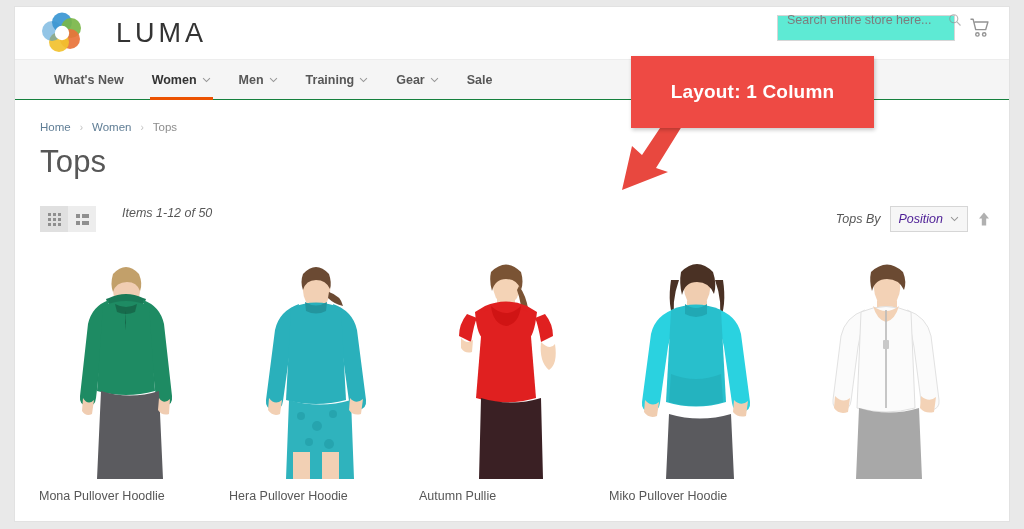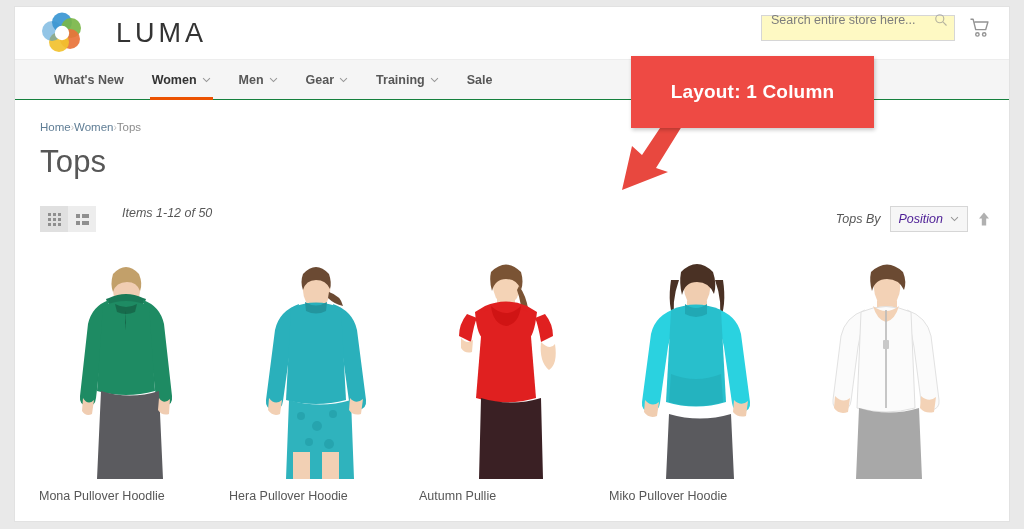--- a/index.html
+++ b/index.html
@@ -30,22 +30,22 @@
   }
   .logo-mark { width: 44px; height: 44px; display: block; }
   .logo-text {
     font-size: 27px; letter-spacing: 4px; color: #333333; font-weight: 400;
   }
   .header-right {
     position: absolute; right: 18px; top: 8px;
     display: flex; align-items: center; gap: 14px;
   }
   .search-box {
-    width: 194px; height: 26px;
-    border: 1px solid #d6d6d6; background: #fef9c3;
+    width: 178px; height: 26px;
+    border: 1px solid #d6d6d6; background: #5eead4;
     display: flex; align-items: center;
     padding: 0 6px 17px 9px;
   }
   .search-input {
     flex: 1; border: none; outline: none;
     font-family: "Liberation Sans", sans-serif;
     font-size: 12.5px; color: #575757; background: transparent;
   }
   .search-input::placeholder { color: #7d7d7d; }
   .search-icon { width: 14px; height: 14px; flex: none; opacity: .62; }
@@ -71,21 +71,21 @@
   .nav-item.active { color: #333; }
   .nav-item.active::after {
     content: ""; position: absolute;
     left: 12px; right: 12px; bottom: 0; height: 3px;
     background: #eb5202;
   }
   .chev { width: 9px; height: 6px; display: block; opacity: .75; }
 
   
   .breadcrumb {
-    display: flex; align-items: center; 
+    display: flex; align-items: center; gap: 9px;
     padding: 21px 0 0 25px;
     font-size: 11.5px;
   }
   .bc-link { color: #5f7d95; cursor: pointer; }
   .bc-sep { color: #c2c2c2; font-size: 10px; }
   .bc-cur { color: #8c8c8c; }
 
   .page-title {
     padding: 11px 0 0 25px;
     font-size: 31px; font-weight: 300; color: #575757;
@@ -209,27 +209,27 @@
         <path d="M1 1.4 L5 5.4 L9 1.4" fill="none" stroke="#777" stroke-width="1.2"></path>
       </svg>
     </div>
     <div class="nav-item">
       <span>Men</span>
       <svg class="chev" viewBox="0 0 10 7">
         <path d="M1 1.4 L5 5.4 L9 1.4" fill="none" stroke="#777" stroke-width="1.2"></path>
       </svg>
     </div>
     <div class="nav-item">
-      <span>Gear</span>
+      <span>Training</span>
       <svg class="chev" viewBox="0 0 10 7">
         <path d="M1 1.4 L5 5.4 L9 1.4" fill="none" stroke="#777" stroke-width="1.2"></path>
       </svg>
     </div>
     <div class="nav-item">
-      <span>Training</span>
+      <span>Gear</span>
       <svg class="chev" viewBox="0 0 10 7">
         <path d="M1 1.4 L5 5.4 L9 1.4" fill="none" stroke="#777" stroke-width="1.2"></path>
       </svg>
     </div>
     <div class="nav-item">
       <span>Sale</span>
     </div>
   </div>
 
   <div class="breadcrumb">

